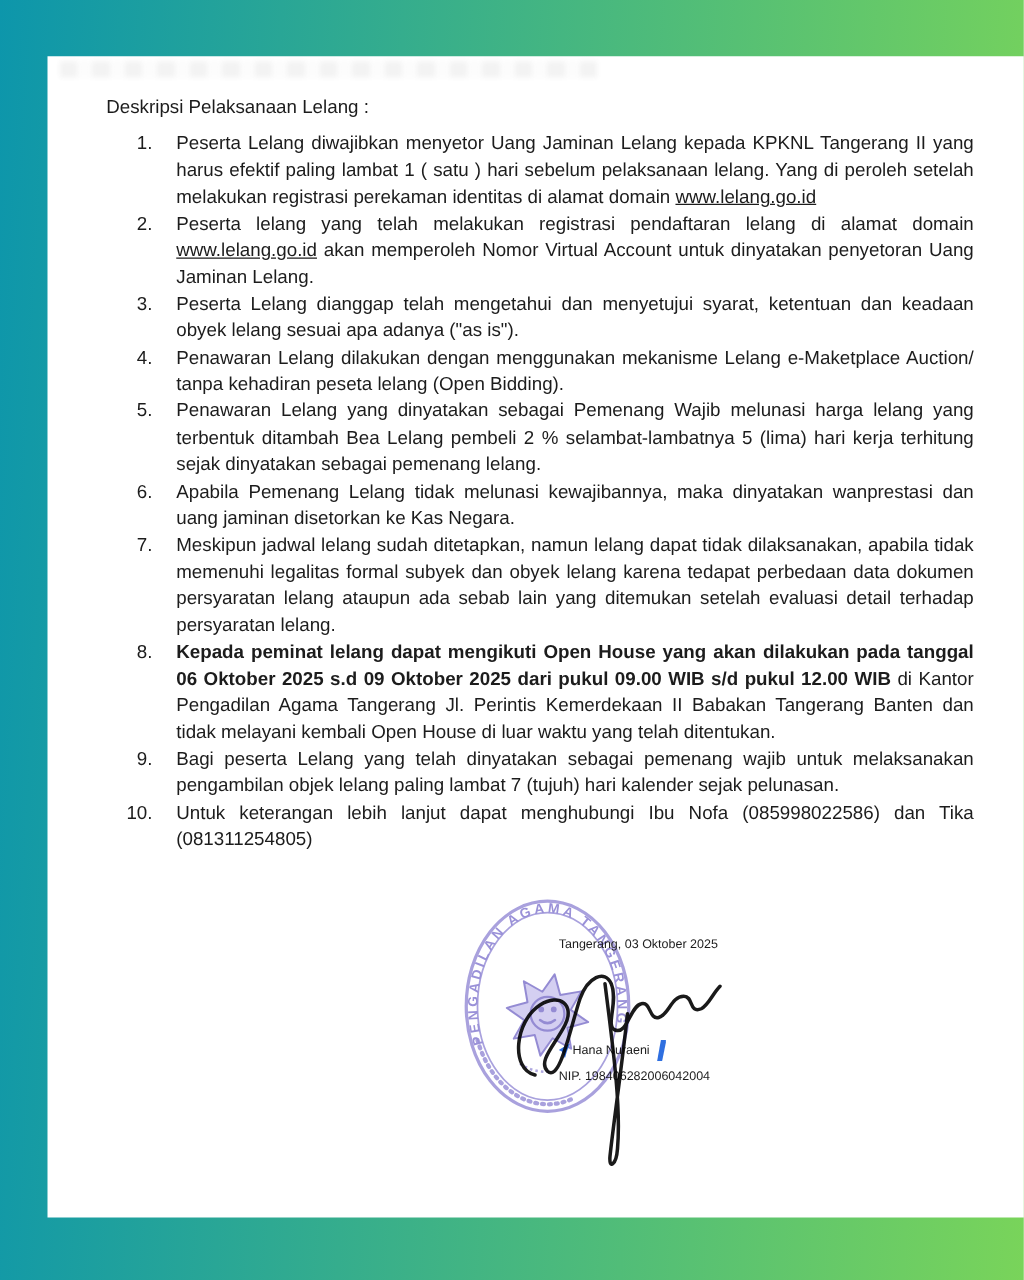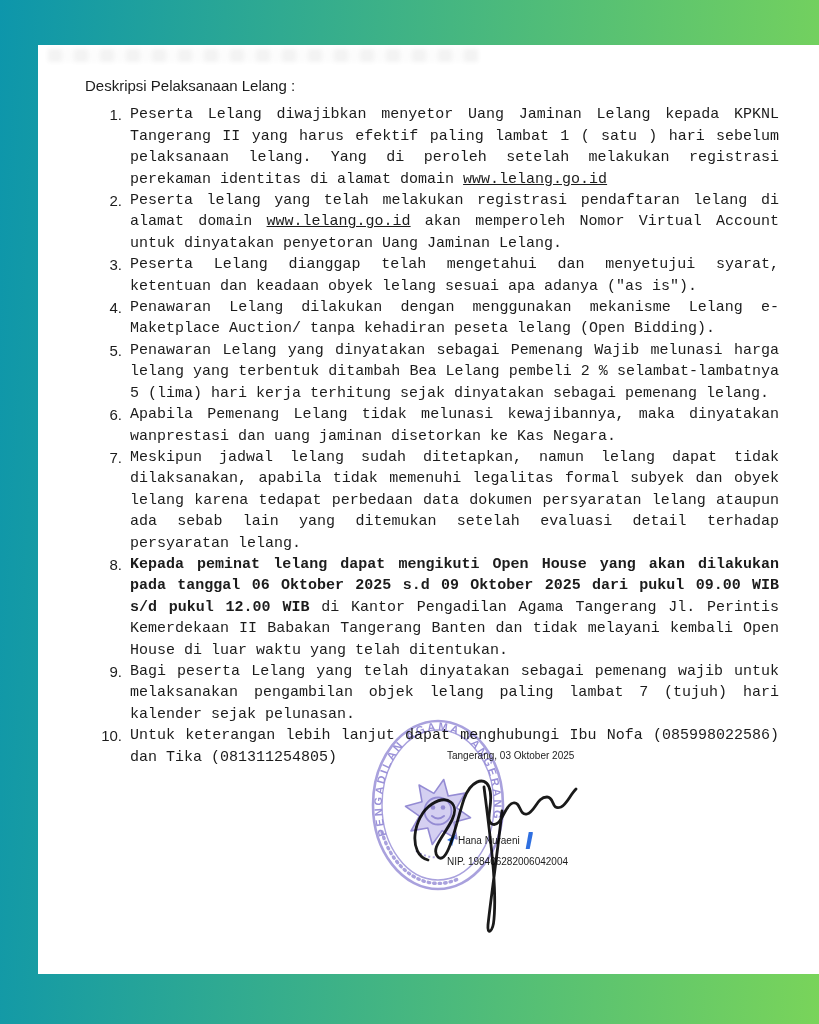--- a/index.html
+++ b/index.html
@@ -39,21 +39,21 @@
   }
   ol.terms {
     list-style: none;
     margin: 0 65px 0 47px; padding: 0;
   }
   ol.terms li {
     display: flex;
     font-size: 15px; line-height: 21.4px;
   }
   ol.terms .num { flex: none; width: 37px; text-align: right; }
-  ol.terms .txt { flex: 1; margin-left: 8px; text-align: justify; font-family: Liberation Mono, monospace; }
+  ol.terms .txt { flex: 1; margin-left: 19px; text-align: justify; }
   .link { text-decoration: underline; }
   b { font-weight: bold; }
 
   .sig-area { position: absolute; left: 0; top: 0; width: 100%; height: 100%; pointer-events: none; }
   .stamp-svg {
     position: absolute; left: 312px; top: 660px;
     width: 260px; height: 290px; z-index: 1;
     mix-blend-mode: multiply;
   }
   .sig-text {

